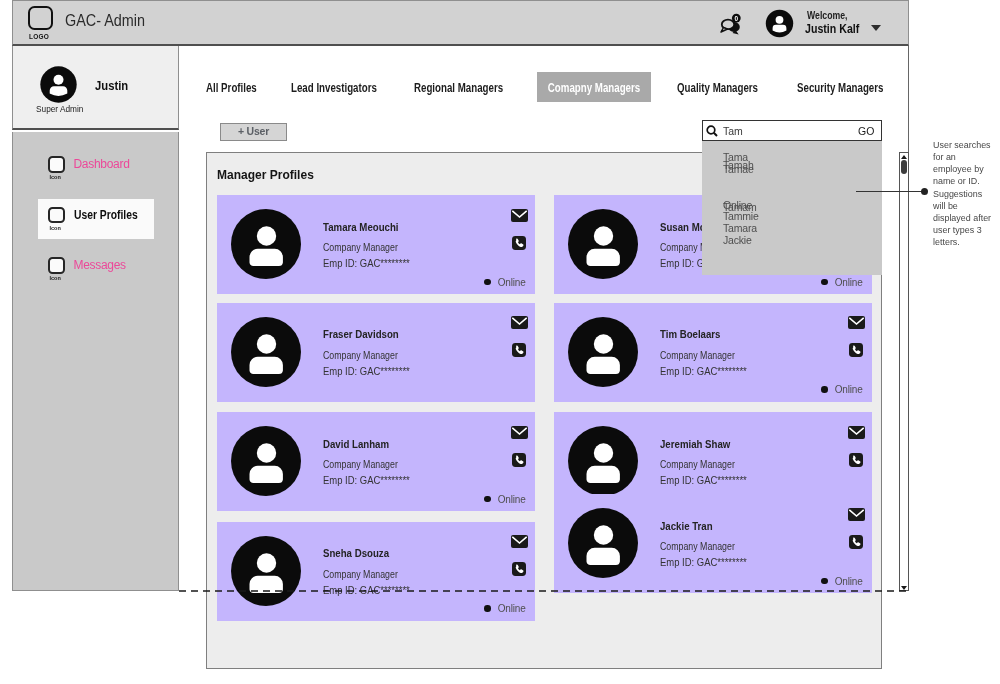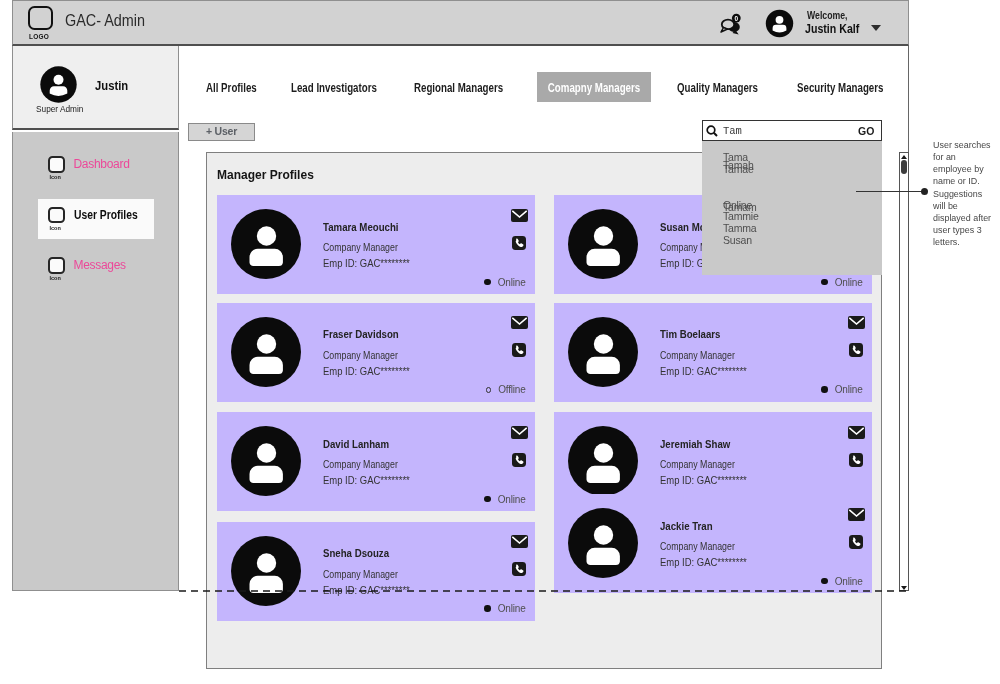--- a/index.html
+++ b/index.html
@@ -20,38 +20,38 @@
   #menu { left:12px; top:132px; width:167px; height:459px; background:#c9c9c9; border:1px solid #8f8f8f; border-top:none; }
   .mitem-ic { width:16.5px; height:16.5px; border:2.3px solid #262626; border-radius:4.5px; background:#fbfbfb; }
   .iconlbl { font-size:5.5px; font-weight:bold; color:#1a1a1a; }
   .mlabel { font-size:12px; color:#ec4899; letter-spacing:-0.3px; white-space:nowrap; }
   #selitem { left:38px; top:198.5px; width:116px; height:40px; background:#fafafa; }
   
   .tab { top:81px; font-size:12px; font-weight:bold; color:#1d1d1d; white-space:nowrap; transform:scaleX(0.81); transform-origin:0 50%; }
   #seltab { left:537px; top:72.4px; width:114px; height:29.4px; background:#a9a9a9; }
   #seltab span { position:absolute; left:50%; top:8.6px; white-space:nowrap; font-size:12px; font-weight:bold; color:#fff; transform:translateX(-50%) scaleX(0.81); }
   
-  #adduser { left:188px; top:122.5px; width:67px; height:18.5px; background:#d5d5d5; border:1.6px solid #8a8a8a; text-align:center; font-size:10.5px; font-weight:bold; color:#5c6066; line-height:15.5px; letter-spacing:-0.2px; }
+  #adduser { left:220px; top:122.5px; width:67px; height:18.5px; background:#d5d5d5; border:1.6px solid #8a8a8a; text-align:center; font-size:10.5px; font-weight:bold; color:#5c6066; line-height:15.5px; letter-spacing:-0.2px; }
   
   #panel { left:206px; top:152px; width:676px; height:517px; background:#ededed; border:1px solid #7f7f7f; }
   #ptitle { left:217px; top:167px; font-size:13.5px; font-weight:bold; color:#151515; white-space:nowrap; transform:scaleX(0.89); transform-origin:0 0; }
   .card { width:318px; height:99px; background:#c4b5fd; }
   .cname { position:absolute; left:106px; top:25.5px; font-size:11.5px; font-weight:bold; color:#242424; white-space:nowrap; transform:scaleX(0.84); transform-origin:0 0; }
   .crole { position:absolute; left:106px; top:46px; font-size:11px; color:#333; white-space:nowrap; transform:scaleX(0.8); transform-origin:0 0; }
   .cemp  { position:absolute; left:106px; top:62px; font-size:11px; color:#333; white-space:nowrap; transform:scaleX(0.86); transform-origin:0 0; }
   .cava  { position:absolute; left:14px; top:14px; }
   .cmail { position:absolute; left:294px; top:13.5px; }
   .cphone{ position:absolute; left:295.5px; top:40.5px; }
   .cstat { position:absolute; left:0; top:81.5px; width:309px; text-align:right; font-size:10px; color:#4f4f4f; letter-spacing:-0.2px; }
   .dot { display:inline-block; width:6.5px; height:6.5px; border-radius:50%; background:#111; margin-right:7px; vertical-align:0.5px; }
   .odot { display:inline-block; width:5.5px; height:5.5px; border-radius:50%; border:1.4px solid #333; background:transparent; margin-right:7px; vertical-align:0.5px; }
   
   #sbox { left:702px; top:120px; width:180px; height:21px; background:#fff; border:1.4px solid #333; }
-  #stxt { left:723px; top:125px; font-size:10.5px; color:#3a3a3a;font-family:Liberation Mono, monospace; }
-  #sgo { left:858px; top:124.5px; width:20px; font-size:10.5px; font-weight:bold; color:#1a1a1a; }
+  #stxt { left:723px; top:125px; font-size:10.5px; color:#3a3a3a; }
+  #sgo { left:858px; top:124.5px; width:20px; font-size:10.5px; font-weight:normal; color:#1a1a1a; }
   #drop { left:702px; top:141.4px; width:180px; height:134px; background:#c9c9c9; }
   #drop div { position:absolute; left:21px; font-size:10.5px; color:#4e4e4e; letter-spacing:-0.2px;text-align:center; }
   
   #winborder { left:908px; top:46px; width:1.2px; height:545px; background:#666; }
   #scrollbar { left:898.6px; top:152.3px; width:10px; height:438.7px; background:#fff; border:1px solid #555; }
   #sthumb { left:901px; top:159.5px; width:5.6px; height:14.5px; background:#3d3d3d; border-radius:3px; }
   .tri-up { width:0; height:0; border-left:3.4px solid transparent; border-right:3.4px solid transparent; border-bottom:4px solid #1a1a1a; }
   .tri-dn { width:0; height:0; border-left:3.4px solid transparent; border-right:3.4px solid transparent; border-top:4px solid #1a1a1a; }
   
   #annline { left:856px; top:190.7px; width:66px; height:1.3px; background:#333; }
@@ -170,21 +170,20 @@
     <div class="crole">Company Manager</div>
     <div class="cemp">Emp ID: GAC********</div>
   <svg class="cmail" width="17" height="13" viewBox="0 0 17 13">
       <rect width="17" height="13" rx="2" fill="#1a1a1a"></rect>
       <path d="M1.3 1.8 L8.5 8 L15.7 1.8" stroke="#fff" stroke-width="1.6" fill="none"></path>
     </svg>
   <svg class="cphone" width="14" height="14" viewBox="0 0 14 14">
       <rect width="14" height="14" rx="3.4" fill="#1a1a1a"></rect>
       <path d="M4.1 3 c0.6 -0.6 1.4 -0.5 1.8 0.2 l0.7 1.2 c0.3 0.5 0.2 1 -0.2 1.4 l-0.4 0.4 c0.4 0.9 1 1.5 1.9 2 l0.4 -0.5 c0.4 -0.4 0.9 -0.5 1.4 -0.2 l1.2 0.7 c0.7 0.4 0.8 1.2 0.2 1.8 l-0.5 0.5 c-0.5 0.5 -1.3 0.7 -2 0.4 c-2.1 -0.9 -3.8 -2.6 -4.7 -4.7 c-0.3 -0.7 -0.1 -1.5 0.4 -2 z" fill="#fff"></path>
     </svg>
-  <div class="cstat"><span class="odot"></span>Offline</div>
 </div>
 <div class="abs card" style="left:553.5px;top:302.5px">
   <svg class="cava" width="70" height="70" viewBox="0 0 70 70">
       <circle cx="35" cy="35" r="35" fill="#0b0b0b"></circle>
       <circle cx="35.5" cy="27" r="9.7" fill="#fff"></circle>
       <path d="M18.5 53.5 v-5.5 a8.2 8.2 0 0 1 8.2 -8.2 h17 a8.2 8.2 0 0 1 8.2 8.2 v5.5 a4 4 0 0 1 -4 3.5 h-25.5 a4 4 0 0 1 -3.9 -3.5 z" fill="#fff"></path>
     </svg>
   <div class="cname">Tim Boelaars</div>
     <div class="crole">Company Manager</div>
     <div class="cemp">Emp ID: GAC********</div>
@@ -285,22 +284,22 @@
 <div class="abs" id="stxt">Tam</div>
 <div class="abs" id="sgo">GO</div>
 
 <div class="abs" id="drop">
   <div style="top:10px">Tama</div>
   <div style="top:21.8px">Tamae</div>
   <div style="top:18px">Tamah</div>
   <div style="top:60px">Tamam</div>
   <div style="top:57.2px">Online</div>
   <div style="top:69px">Tammie</div>
-  <div style="top:80.8px">Tamma</div>
-  <div style="top:92.6px">Susan</div>
+  <div style="top:80.8px">Tamara</div>
+  <div style="top:92.6px">Jackie</div>
 </div>
 
 <div class="abs" id="scrollbar"></div>
 <div class="abs tri-up" style="left:900.5px;top:154.5px"></div>
 <div class="abs" id="sthumb"></div>
 <div class="abs tri-dn" style="left:900.5px;top:585.5px"></div>
 
 <div class="abs" id="annline"></div>
 <div class="abs" id="anndot"></div>
 <div class="abs" id="anntxt">User searches for an employee by name or ID. Suggestions will be displayed after user types 3 letters.</div>

